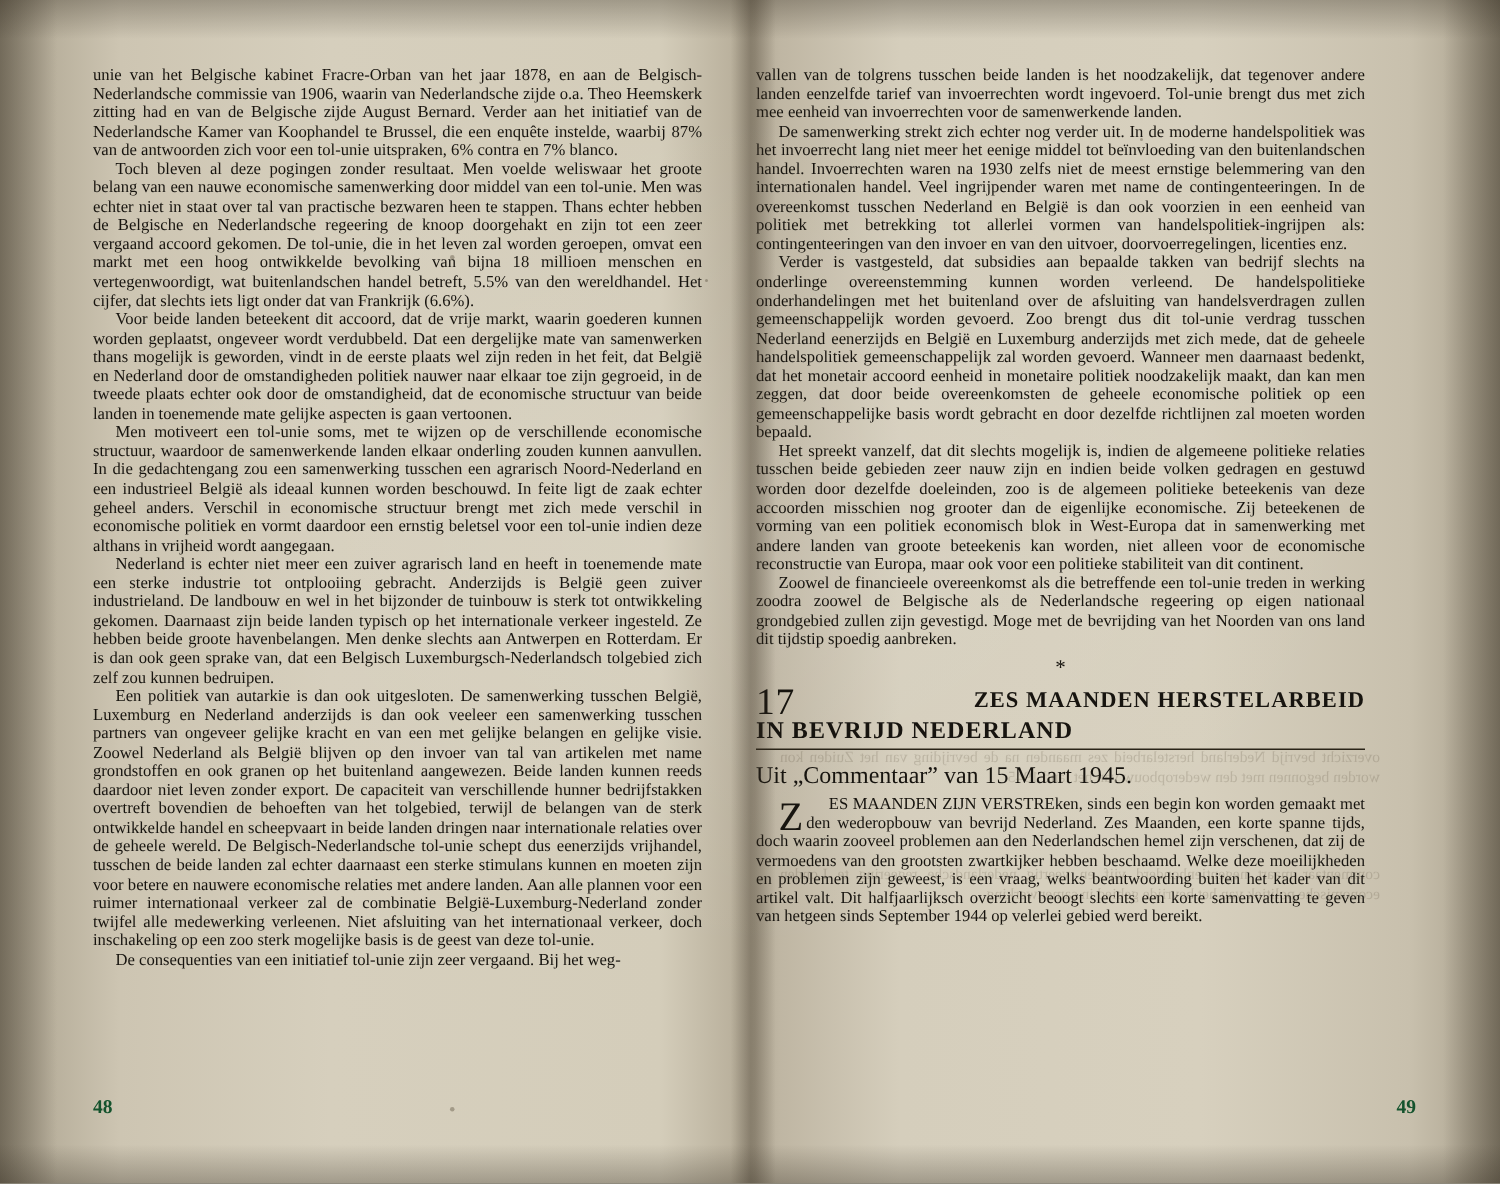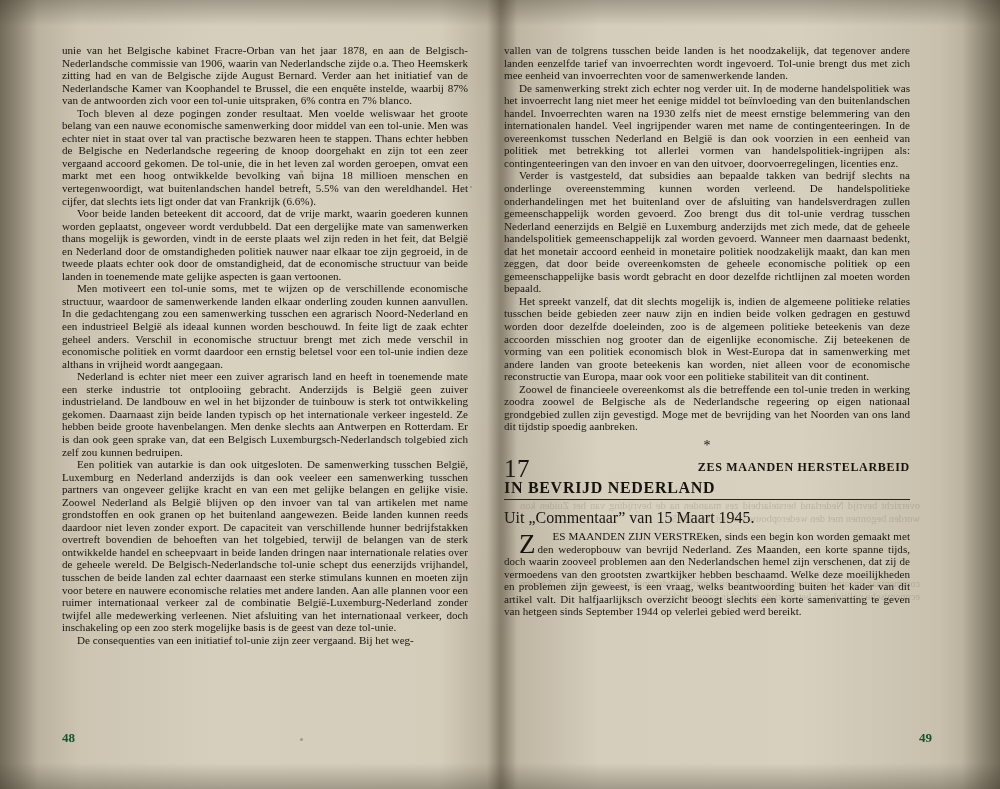--- a/index.html
+++ b/index.html
@@ -82,21 +82,21 @@
     justify-content: space-between;
     margin-top: 6px;
   }
   .chapter-num {
     font-size: 25px;
     font-weight: normal;
     letter-spacing: 0.5px;
     line-height: 20px;
   }
   .chapter-title {
-    font-size: 12px;
+    font-size: 15px;
     font-weight: bold;
     letter-spacing: 0.7px;
     text-align: right;
     line-height: 16px;
     max-width: 300px;
   }
   .chapter-title-block {
     font-size: 16px;
     font-weight: bold;
     letter-spacing: 0.7px;
@@ -125,21 +125,21 @@
   }
   .lead-indent { text-indent: 62px; }
 
   .folio {
     position: absolute;
     font-size: 13px;
     font-weight: bold;
     color: #14532d;
   }
   .folio.left  { left: 62px;  bottom: 43px; }
-  .folio.right { right: 68px; bottom: 43px; }
+  .folio.right { right: 56px; bottom: 43px; }
 
   
   .showthrough {
     position: absolute;
     color: rgba(60,48,30,0.17);
     font-size: 10.4px;
     line-height: 12.6px;
     width: 400px;
     transform: scaleX(-1);
     pointer-events: none;

